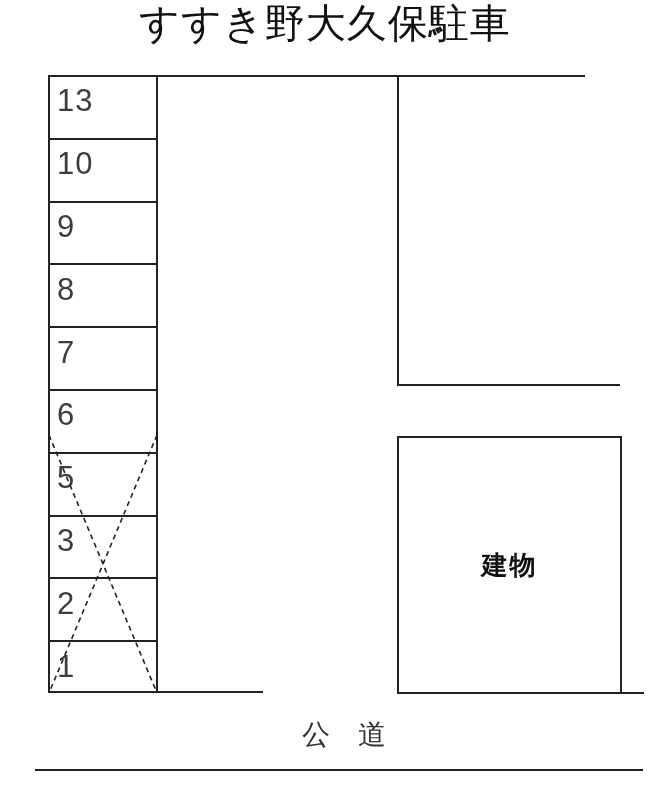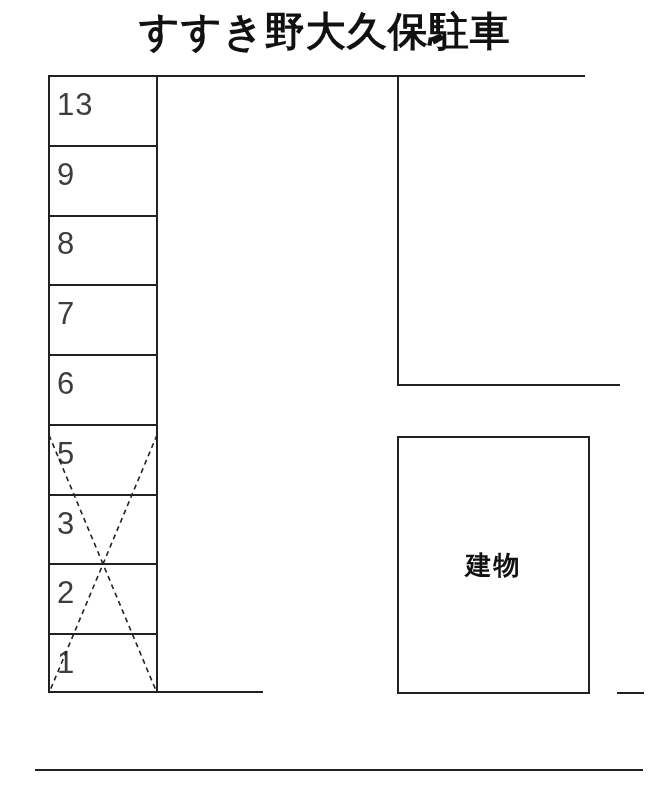--- a/index.html
+++ b/index.html
@@ -14,24 +14,24 @@
     position: relative;
     width: 670px;
     height: 798px;
     background: var(--bg);
     font-family: "Liberation Sans", "DejaVu Sans", sans-serif;
     overflow: hidden;
   }
   .title {
     position: absolute;
     left: 139px;
-    top: 9px;
+    top: 1px;
     font-size: 40px;
     line-height: 44px;
-    font-weight: 700;
+    font-weight: 400;
     letter-spacing: 1px;
     color: var(--text);
     white-space: nowrap;
   }
   .line {
     position: absolute;
     background: var(--line);
   }
   .top-boundary   { left: 48px;  top: 75px;  width: 537px; height: 2px; }
   .column-bottom-ext { left: 158px; top: 691px; width: 105px; height: 2px; }
@@ -75,21 +75,21 @@
   }
   .cross-mark line {
     stroke: var(--line);
     stroke-width: 1.6;
     stroke-dasharray: 5 4;
   }
   .building-box {
     position: absolute;
     left: 397px;
     top: 436px;
-    width: 193px;
+    width: 225px;
     height: 258px;
     border: 2px solid var(--line);
     display: flex;
     align-items: center;
     justify-content: center;
   }
   .building-label {
     font-size: 26px;
     font-weight: 700;
     color: var(--text);
@@ -109,20 +109,23 @@
 
 <div class="page">
 
   <div class="title">すすき野大久保駐車</div>
 
   <div class="line top-boundary"></div>
 
   <div class="parking-column">
     <div class="space-cell">
       <span class="space-number">13</span>
+    </div>
+    <div class="space-cell">
+      <span class="space-number">10</span>
     </div>
     <div class="space-cell">
       <span class="space-number">9</span>
     </div>
     <div class="space-cell">
       <span class="space-number">8</span>
     </div>
     <div class="space-cell">
       <span class="space-number">7</span>
     </div>
@@ -151,15 +154,16 @@
   <div class="line column-bottom-ext"></div>
 
   <div class="line upper-right-vertical"></div>
   <div class="line upper-right-horizontal"></div>
 
   <div class="building-box">
     <span class="building-label">建物</span>
   </div>
   <div class="line building-bottom-ext"></div>
 
+  <div class="road-label">公　道</div>
   <div class="line road-line"></div>
 
 </div>
 
 </body></html>

